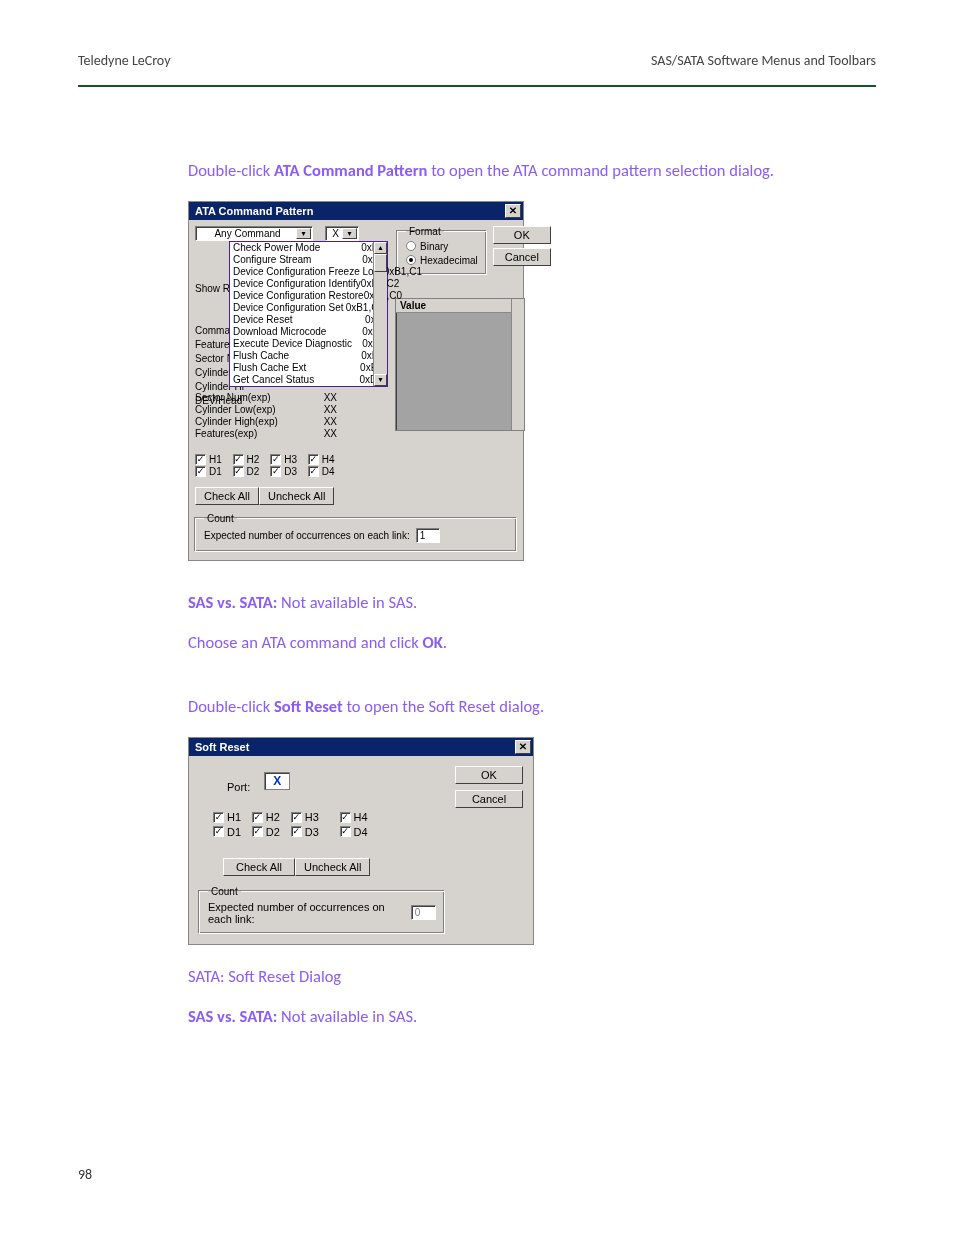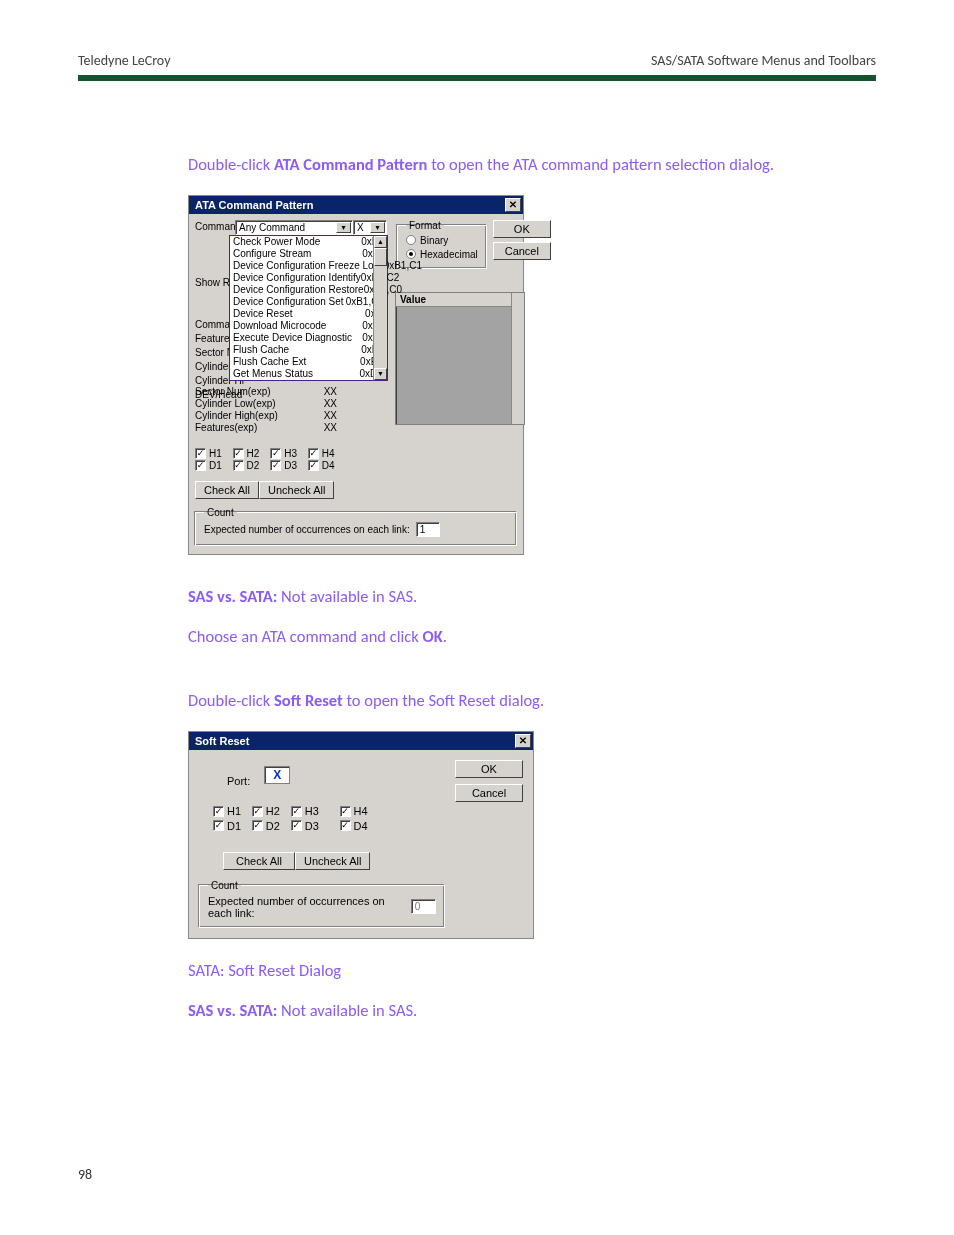--- a/index.html
+++ b/index.html
@@ -10,22 +10,22 @@
     width: 954px;
     height: 1235px;
     position: relative;
     padding: 52px 78px 40px 78px;
   }
   .header-row {
     display: flex;
     justify-content: space-between;
     font-size: 14px;
     color: #444;
-    padding-bottom: 6px;
-    border-bottom: 6px solid #14532d;
+    padding-bottom: 16px;
+    border-bottom: 2px solid #14532d;
     margin-bottom: 72px;
   }
   .content { padding-left: 110px; padding-right: 0; }
   .para { font-size: 16.5px; color: #8b5cf6; line-height: 1.45; margin-bottom: 16px; }
   .bold { font-weight: 700; }
   .gap-lg { margin-top: 40px; }
 
   
   .dialog {
     background: #d6d3ce;
@@ -191,21 +191,21 @@
         <div></div>
           <div></div>
         <div>Command</div>
         <div>Features</div>
         <div>Sector Nu</div>
         <div>Cylinder Lo</div>
         <div>Cylinder Hi</div>
         <div>DEV/Head</div>
       </div>
 
-      <div style="display:flex; gap:0; margin-left:40px;">
+      <div style="display:flex; gap:12px; text-align:center;">
         <div class="field combo" style="width:118px;">
           <span>Any Command</span>
         </div>
         <div class="field combo" style="width:34px;">
           <span>X</span>
         </div>
       </div>
 
       <div class="dropdown-list">
         <div class="row">
@@ -246,21 +246,21 @@
           </div>
         <div class="row">
             <span>Flush Cache</span>
             <span>0xE7</span>
           </div>
         <div class="row">
             <span>Flush Cache Ext</span>
             <span>0xEA</span>
           </div>
         <div class="row">
-            <span>Get Menus Status</span>
+            <span>Get Cancel Status</span>
             <span>0xDA</span>
           </div>
         <div class="scroll-v">
           <div class="arrow" style="top:0;height:12px;">▲</div>
           <div class="thumb" style="top:12px;height:18px;"></div>
           <div class="arrow" style="bottom:0;height:12px;">▼</div>
         </div>
       </div>
 
       <div class="ata-right-col">

